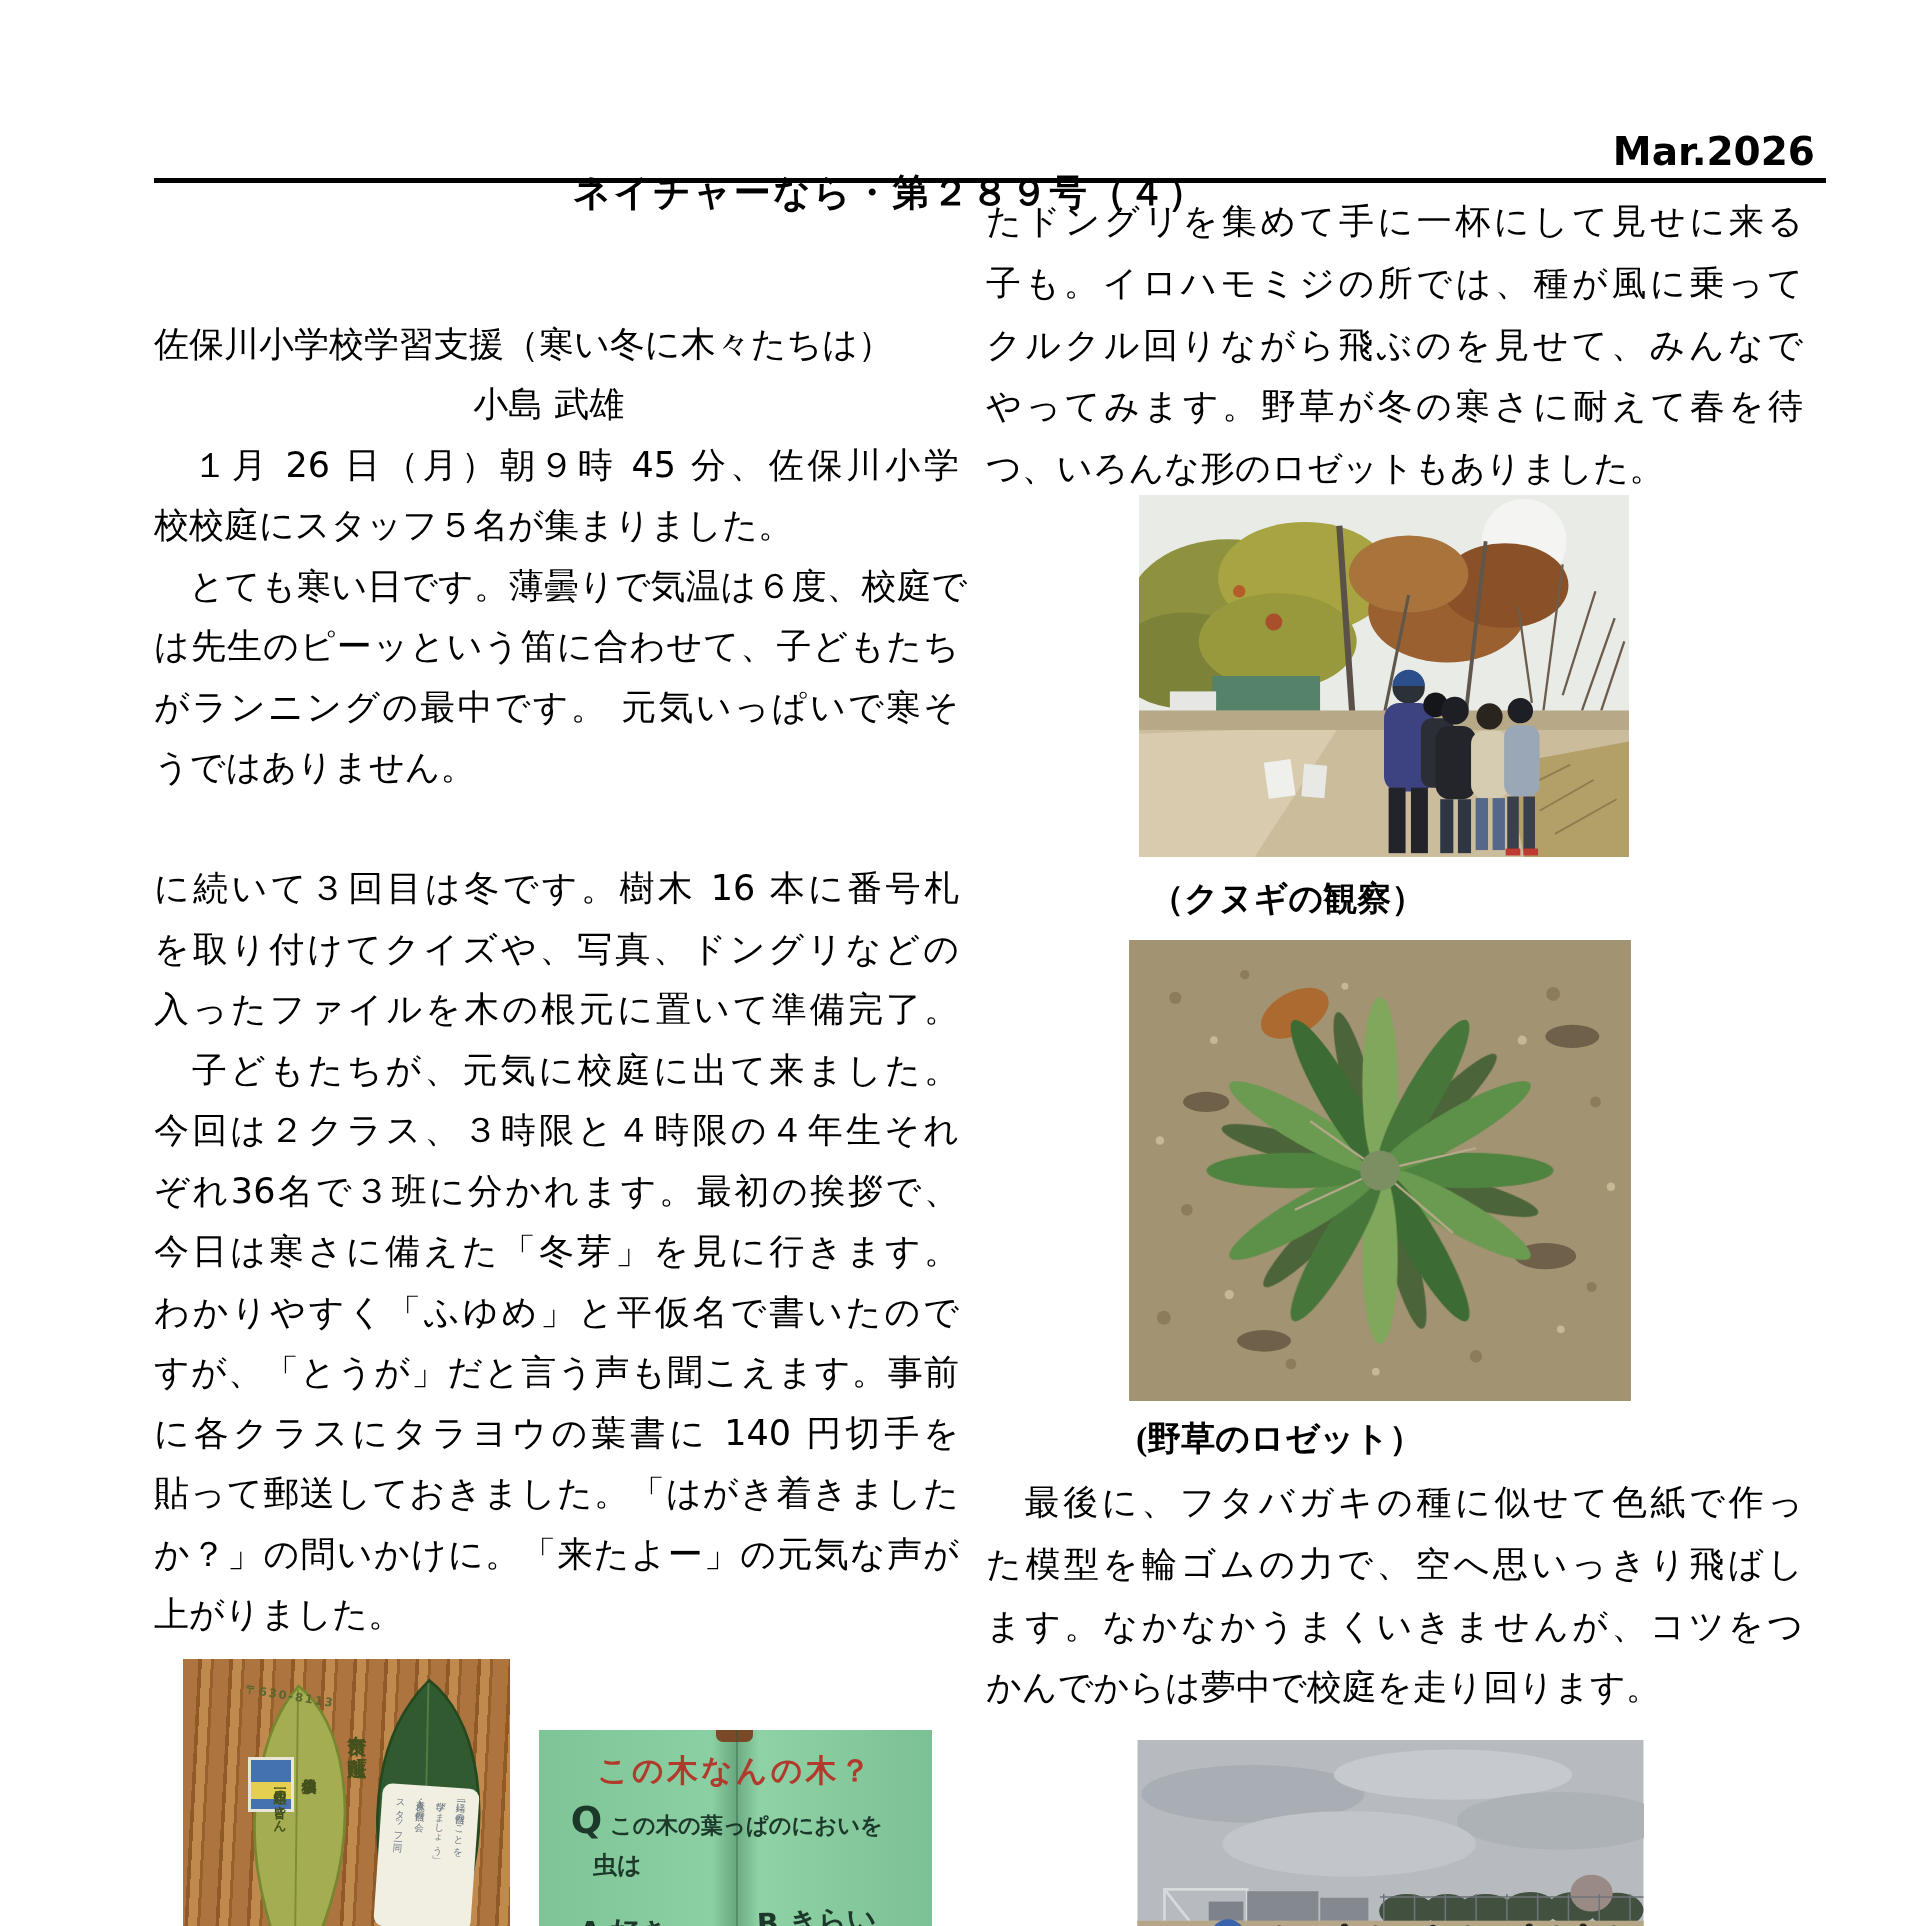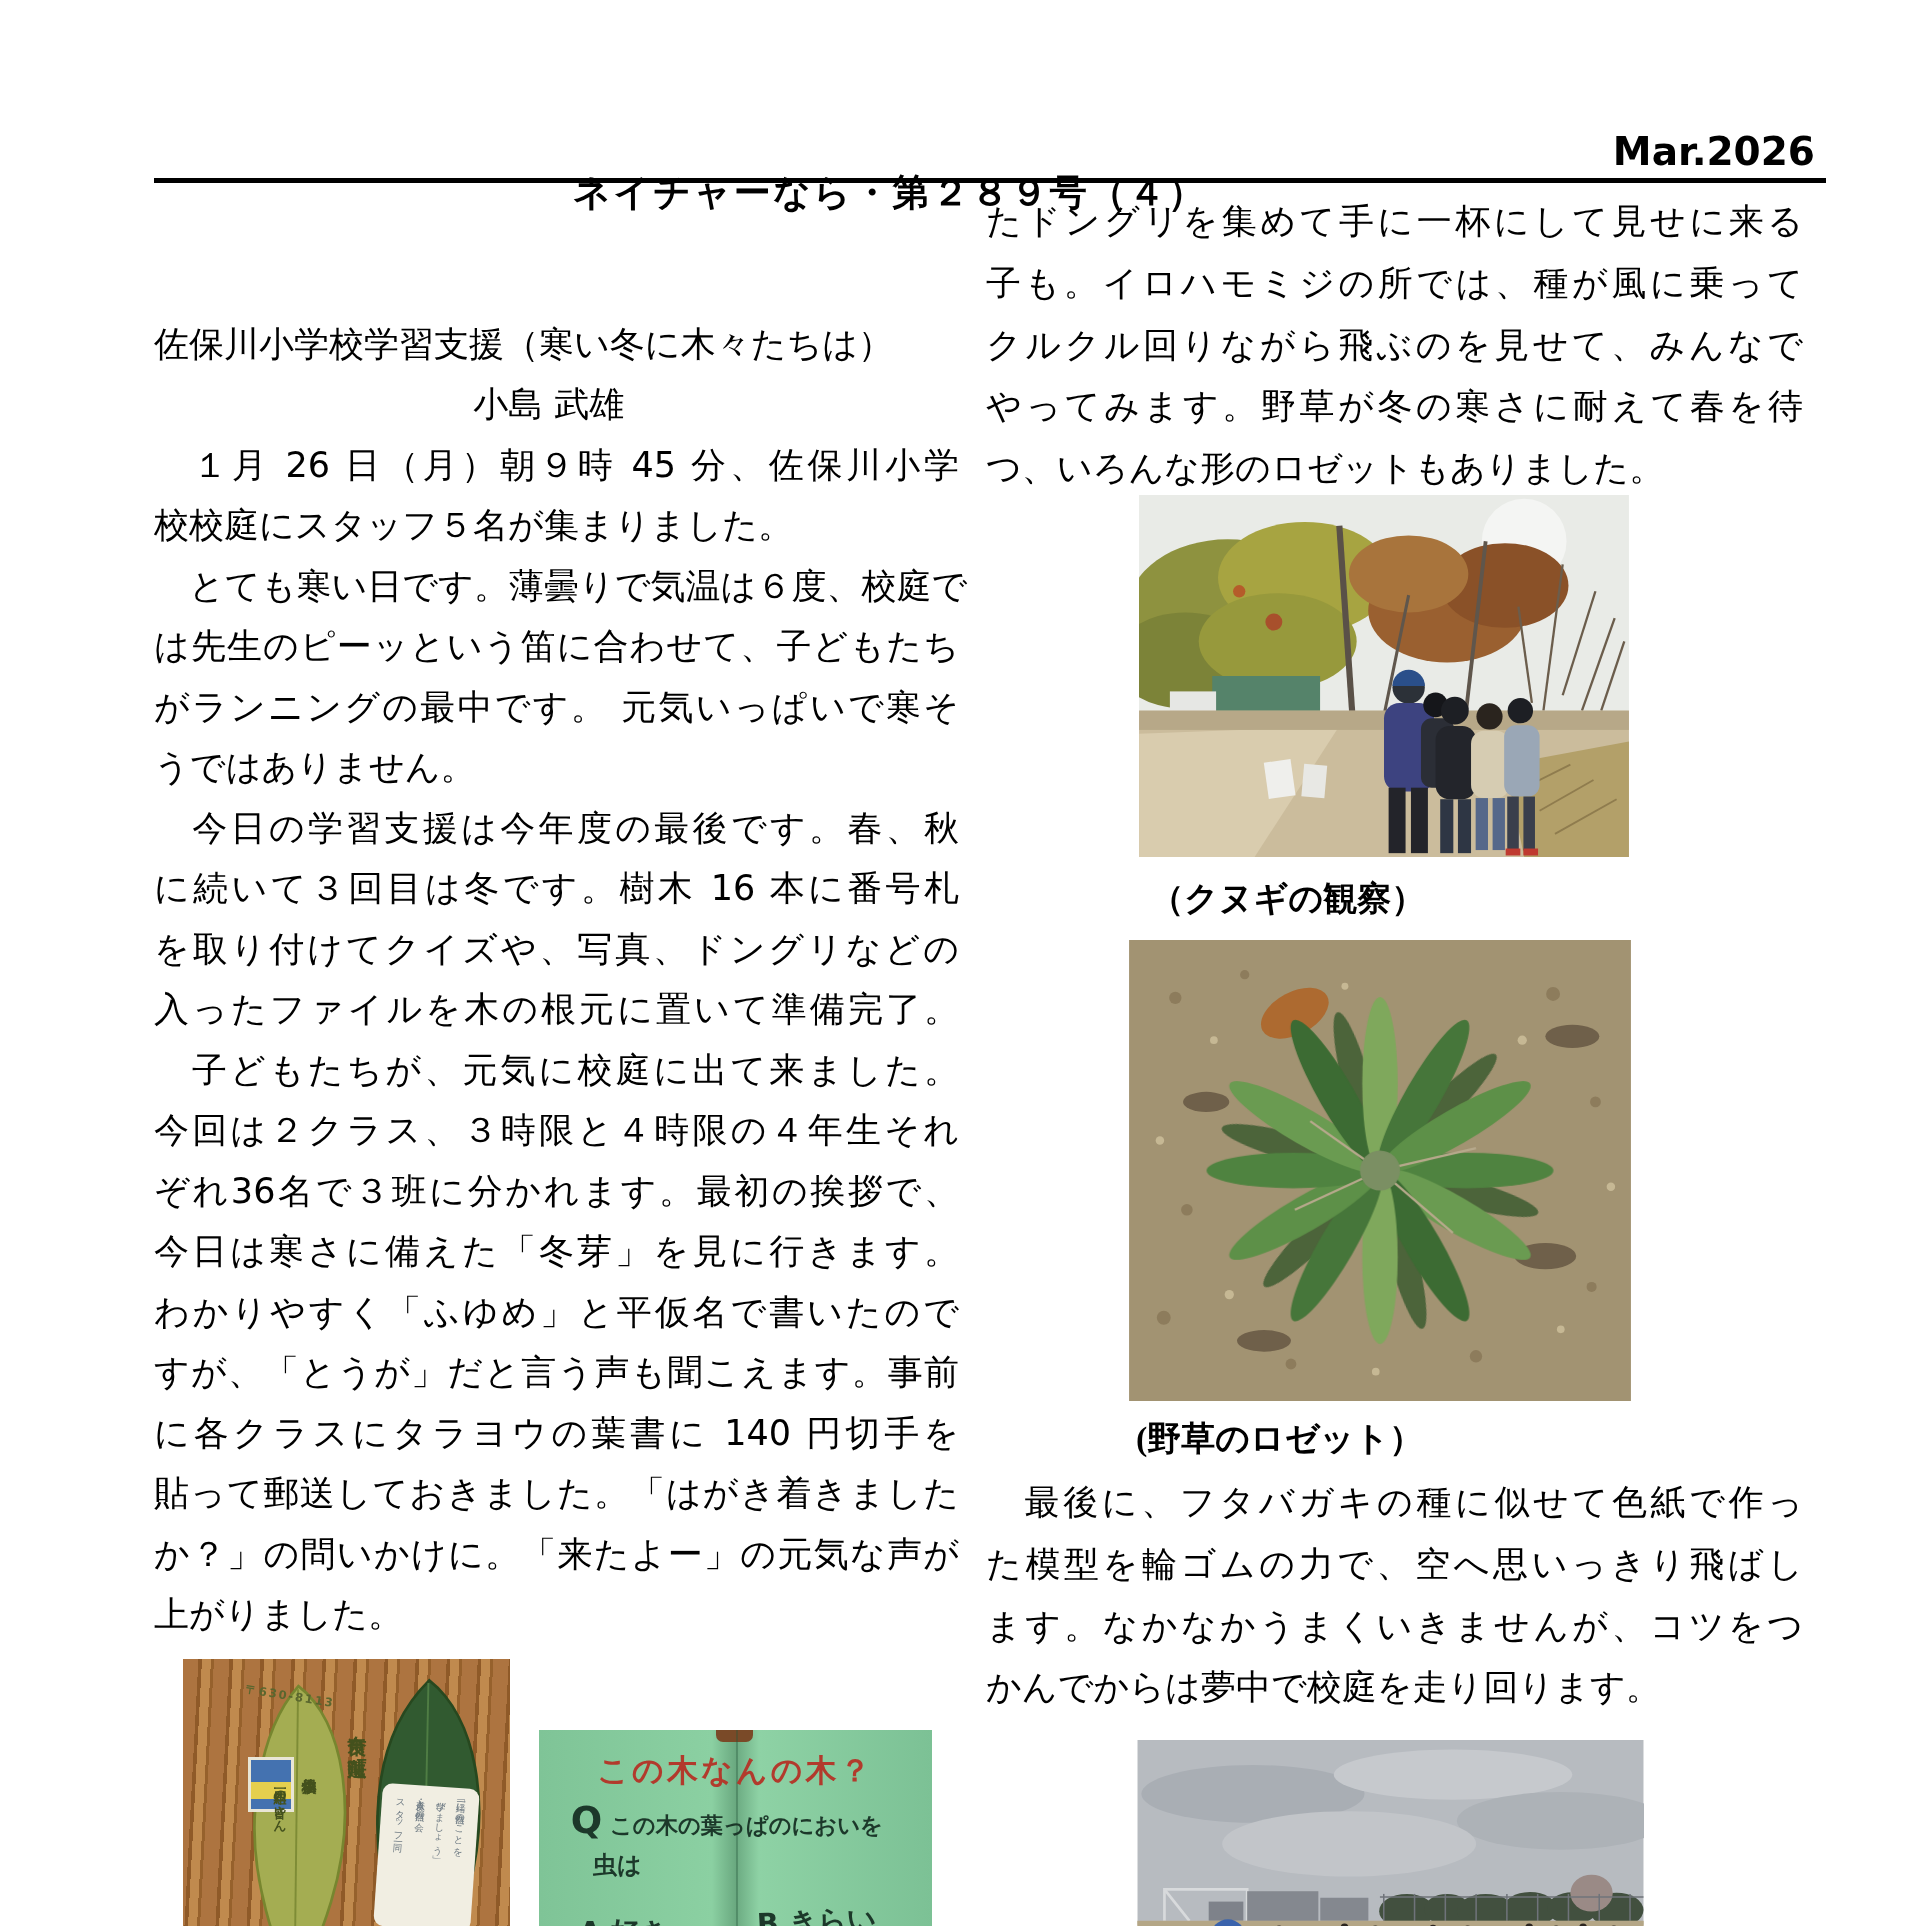--- a/index.html
+++ b/index.html
@@ -64,21 +64,20 @@
 
 
   <div class="ln lc noj" style="top:324px">佐保川小学校学習支援（寒い冬に木々たちは）</div>
   <div class="ln lc author" style="top:384px">小島 武雄</div>
   <div class="ln lc" style="top:445px">　１月 26 日（月）朝９時 45 分、佐保川小学</div>
   <div class="ln lc noj" style="top:505px">校校庭にスタッフ５名が集まりました。</div>
   <div class="ln lc" style="top:566px">　とても寒い日です。薄曇りで気温は６度、校庭で</div>
   <div class="ln lc" style="top:626px">は先生のピーッという笛に合わせて、子どもたち</div>
   <div class="ln lc" style="top:687px">がランニングの最中です。 元気いっぱいで寒そ</div>
   <div class="ln lc noj" style="top:747px">うではありません。</div>
-  <div class="ln lc" style="top:808px">　今日の学習支援は今年度の最後です。春、秋</div>
   <div class="ln lc" style="top:868px">に続いて３回目は冬です。樹木 16 本に番号札</div>
   <div class="ln lc" style="top:929px">を取り付けてクイズや、写真、ドングリなどの</div>
   <div class="ln lc" style="top:989px">入ったファイルを木の根元に置いて準備完了。</div>
   <div class="ln lc" style="top:1050px">　子どもたちが、元気に校庭に出て来ました。</div>
   <div class="ln lc" style="top:1110px">今回は２クラス、３時限と４時限の４年生それ</div>
   <div class="ln lc" style="top:1171px">ぞれ36名で３班に分かれます。最初の挨拶で、</div>
   <div class="ln lc" style="top:1231px">今日は寒さに備えた「冬芽」を見に行きます。</div>
   <div class="ln lc" style="top:1352px">すが、「とうが」だと言う声も聞こえます。事前</div>
   <div class="ln lc" style="top:1292px">わかりやすく「ふゆめ」と平仮名で書いたので</div>
   <div class="ln lc" style="top:1413px">に各クラスにタラヨウの葉書に 140 円切手を</div>

